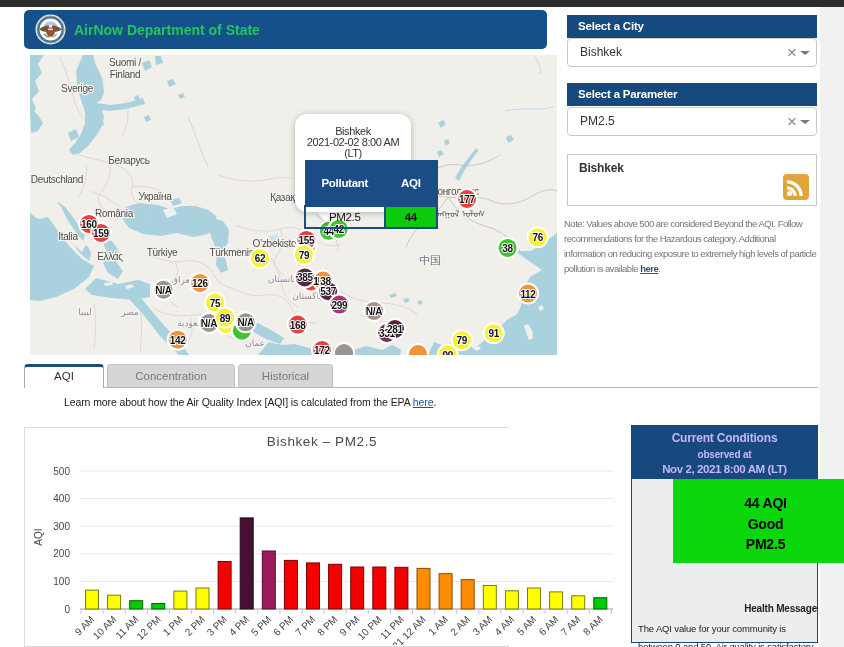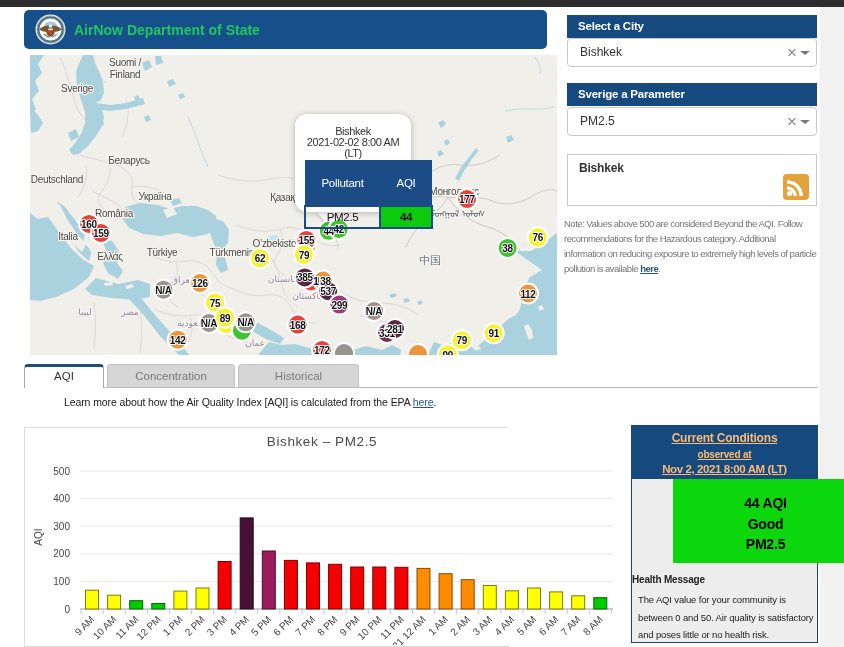--- a/index.html
+++ b/index.html
@@ -19,41 +19,41 @@
   #rssbox { left:567px; top:154px; width:250px; height:52px; background:#fff; border:1px solid #c9c9c9; }
   #rssbox .city { position:absolute; left:11px; top:6px; font-size:12px; font-weight:bold; color:#333; letter-spacing:-0.2px; }
   #rssbox svg { position:absolute; right:7px; top:19px; }
   #note { left:564px; top:216px; width:256px; font-size:9.5px; letter-spacing:-0.5px; color:#757575; line-height:15px; }
   #note .hlink { color:#31556f; font-weight:bold; text-decoration:underline; }
   
   #tabline { left:24px; top:387px; width:794px; height:1px; background:#b9b9b9; }
   .tab { top:364px; height:23px; font-size:11.5px; text-align:center; }
   #tab1 { left:24px; width:80px; background:#fff; border:1px solid #a8a8a8; border-top:3px solid #1f4e79; border-bottom:none; border-radius:4px 4px 0 0; color:#333; line-height:19px; z-index:2; height:24px; }
   #tab2 { left:107px; width:128px; background:#d6d6d6; border:1px solid #c2c2c2; border-bottom:none; border-radius:4px 4px 0 0; color:#7a7a7a; line-height:22px;text-align:center; }
-  #tab3 { left:238px; width:121px; background:#d6d6d6; border:1px solid #c2c2c2; border-bottom:none; border-radius:4px 4px 0 0; color:#7a7a7a; line-height:22px; }
+  #tab3 { left:238px; width:95px; background:#d6d6d6; border:1px solid #c2c2c2; border-bottom:none; border-radius:4px 4px 0 0; color:#7a7a7a; line-height:22px; }
   #learn { left:24px; top:396px; font-size:10.5px; letter-spacing:-0.1px; color:#1b1b1b;padding-left:40px; }
   #learn .hlink { color:#205493; text-decoration:underline; }
   
   #chartbox { left:24px; top:427px; width:485px; height:220px; background:#fff; border:1px solid #dcdcdc; }
   
   #cc { left:631px; top:425px; width:187px; height:218px; border:1px solid #16477a; background:#ededed; }
-  #cc .cchead { width:100%; height:53px; background:#164a7e; color:#fdba74; text-align:center;text-decoration:underline; }
+  #cc .cchead { width:100%; height:53px; background:#164a7e; color:#c4b5fd; text-align:center; }
   #cc .cchead .l1 { font-size:12px; font-weight:bold; padding-top:5px; letter-spacing:-0.2px; }
   #cc .cchead .l2 { font-size:10px; font-weight:bold; padding-top:4px; letter-spacing:-0.2px;text-align:center; }
   #cc .cchead .l3 { font-size:11.5px; font-weight:bold; padding-top:3px; letter-spacing:-0.4px; }
   #cc .ccgreen { width:100%; height:84px; background:#0cd60c; color:#000; text-align:center; font-size:14px; font-weight:bold; padding-top:14px; line-height:20.5px; letter-spacing:-0.2px;margin-left:41px; }
-  #cc .cchm { text-align:left; font-size:10px; font-weight:bold; color:#222; padding-top:11px; letter-spacing:-0.2px; }
+  #cc .cchm { text-align:right; font-size:10px; font-weight:bold; color:#222; padding-top:11px; letter-spacing:-0.2px;margin-top:29px; }
   #cc .ccbody { font-size:9.5px; letter-spacing:-0.15px; color:#222; padding:6px 0 0 6px; width:183px; line-height:17.6px; }
   
   #map { left:24px; top:55px; width:527px; height:300px; overflow:hidden; background:#84cc16;margin-left:6px; }
   #popup { position:absolute; left:265px; top:59px; width:116px; height:98px; background:#fff; border-radius:12px; box-shadow:0 1px 6px rgba(0,0,0,0.25); z-index:20; }
   #popuptail { position:absolute; left:289px; top:150px; width:14px; height:14px; background:#fff; transform:rotate(45deg); z-index:19; box-shadow:2px 2px 3px rgba(0,0,0,0.12); }
   #popup .pt { text-align:center; font-size:11px; letter-spacing:-0.4px; color:#333; line-height:11px; padding-top:12px; }
   #popup table { position:absolute; left:9px; top:46px; border-collapse:collapse; font-size:11.5px; letter-spacing:-0.3px; table-layout:fixed; }
-  #popup th { background:#1b4c85; color:#fff; font-weight:normal; border:1px solid #1b4c85; height:19px; padding:16px; }
+  #popup th { background:#1b4c85; color:#fff; font-weight:bold; border:1px solid #1b4c85; height:19px; padding:16px; }
   #popup td { text-align:center; border:2px solid #1b4c85; height:22px; color:#111; padding:0; }
   #popup td.aqi { background:#0ccb0c; font-weight:bold; }
 </style>
 </head>
 <body>
 <div class="abs" id="topbar"></div>
 <div class="abs" id="rightgray"></div>
 <div class="abs" id="header">
   <svg class="seal" viewBox="0 0 32 32">
       <circle cx="16" cy="16" r="15.5" fill="#eceae4"></circle>
@@ -265,21 +265,21 @@
             <td>PM2.5</td>
             <td class="aqi">44</td>
           </tr>
     </tbody>
       </table>
   </div>
 </div>
 
 <div class="abs sbar" style="top:15px;">Select a City</div>
 <div class="abs sselect" style="top:38px;">Bishkek<span class="selx">×</span><span class="selcaret"></span></div>
-<div class="abs sbar" style="top:83px;">Sverige a Parameter</div>
+<div class="abs sbar" style="top:83px;">Select a Parameter</div>
 <div class="abs sselect" style="top:107px;">PM2.5<span class="selx">×</span><span class="selcaret"></span></div>
 <div class="abs" id="rssbox">
   <div class="city">Bishkek</div>
   <svg width="26" height="26" viewBox="0 0 26 26">
     <rect x="0" y="0" width="26" height="26" rx="4" fill="#e2a33c"></rect>
     <circle cx="6.5" cy="19.5" r="2.6" fill="#fff"></circle>
     <path d="M4 12.2 a9.8 9.8 0 0 1 9.8 9.8 h-3.4 a6.4 6.4 0 0 0 -6.4 -6.4 z" fill="#fff"></path>
     <path d="M4 6.2 a15.8 15.8 0 0 1 15.8 15.8 h-3.4 a12.4 12.4 0 0 0 -12.4 -12.4 z" fill="#fff"></path>
   </svg>
 </div>

